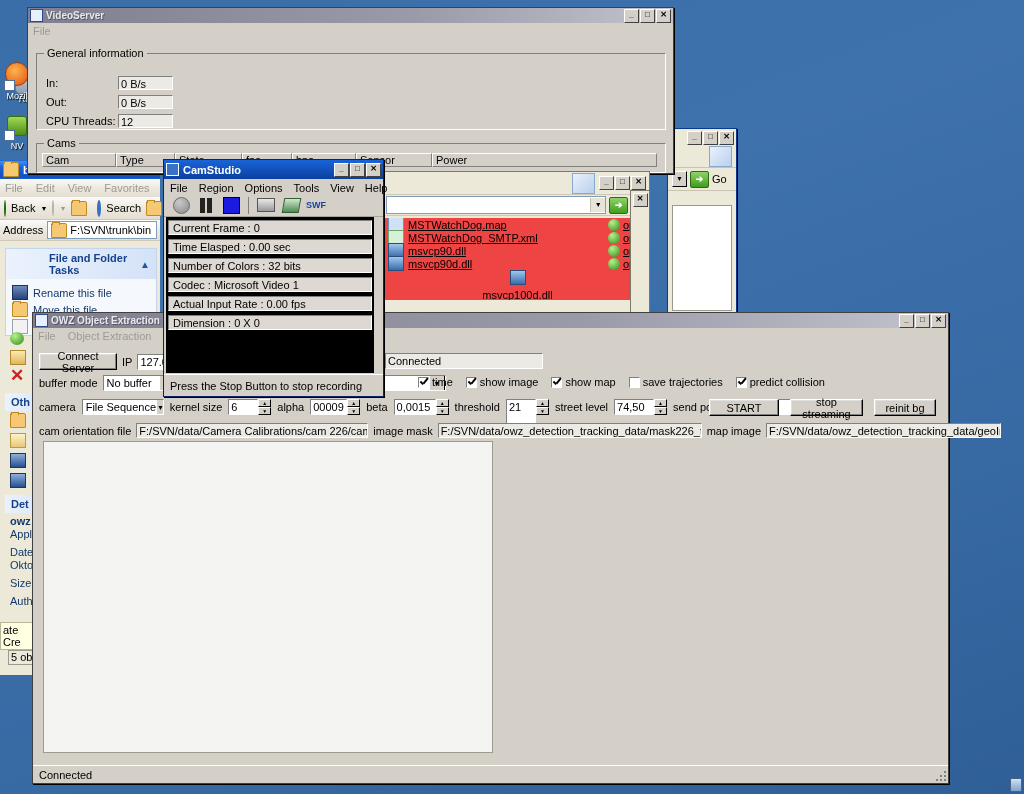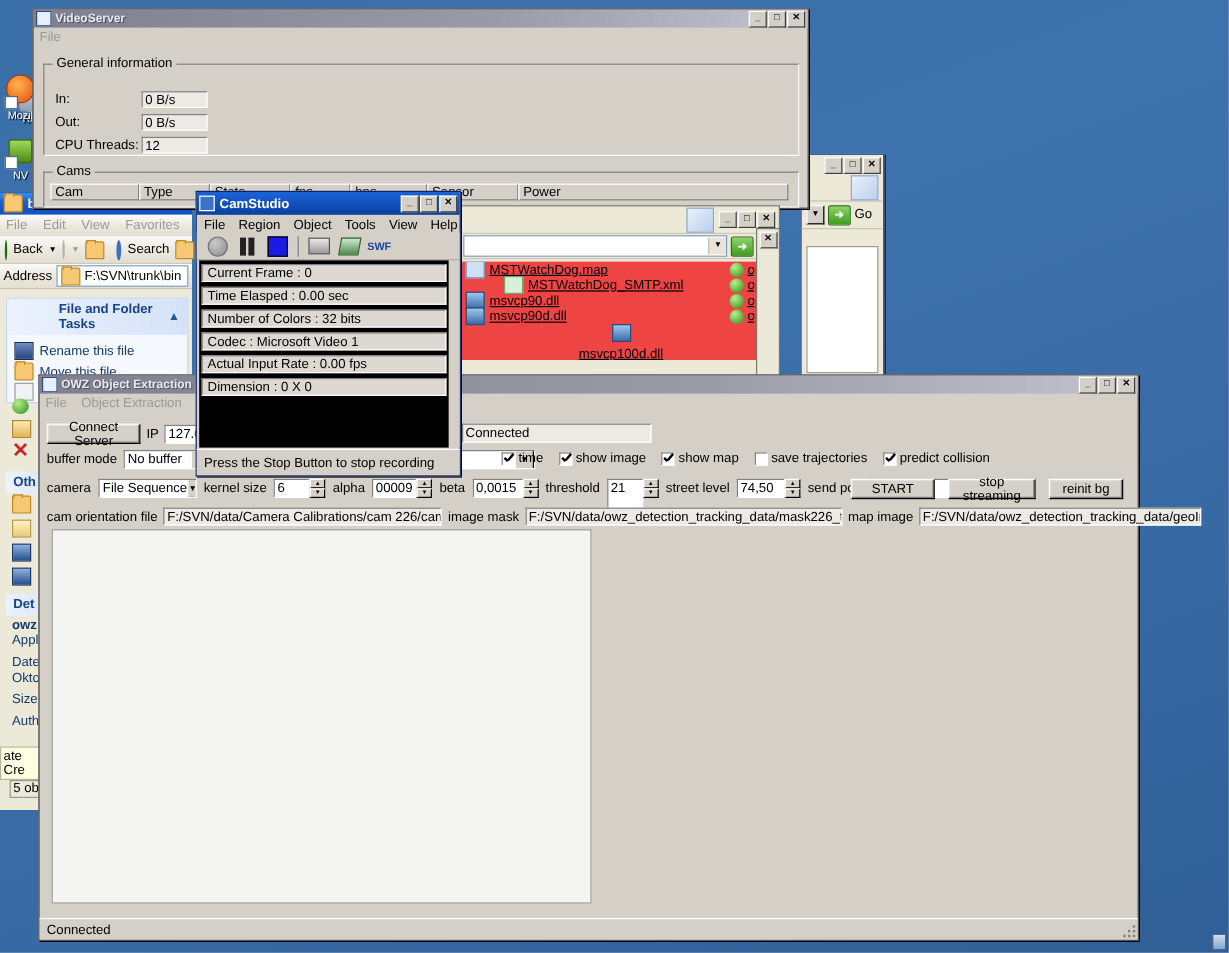--- a/index.html
+++ b/index.html
@@ -268,21 +268,21 @@
   </div>
   <div style="position:absolute;left:2px;top:46px;right:2px;bottom:14px;background:#ef4444;overflow:hidden;text-decoration:underline;">
     <div class="file-row" style="padding-left:3px;">
       <span class="ic" style="background:#cfe2f5;border:1px solid #6b90bd;"></span>
       <span>MSTWatchDog.map</span>
       <span style="margin-left:auto;display:flex;align-items:center;gap:3px;padding-right:2px;">
         <span style="width:12px;height:12px;border-radius:50%;background:radial-gradient(circle at 35% 30%,#b6f08c,#2e8b16);"></span>
         <span>oper</span>
       </span>
     </div>
-    <div class="file-row" style="padding-left:3px;margin-left:32px;">
+    <div class="file-row" style="padding-left:3px;">
       <span class="ic" style="background:#d7f0d7;border:1px solid #6fa86f;"></span>
       <span>MSTWatchDog_SMTP.xml</span>
       <span style="margin-left:auto;display:flex;align-items:center;gap:3px;padding-right:2px;">
         <span style="width:12px;height:12px;border-radius:50%;background:radial-gradient(circle at 35% 30%,#b6f08c,#2e8b16);"></span>
         <span>oper</span>
       </span>
     </div>
     <div class="file-row" style="padding-left:3px;">
       <span class="ic" style="background:linear-gradient(#9ec7ef,#3a6ca8);border:1px solid #2a4e7c;"></span>
       <span>msvcp90.dll</span>
@@ -456,21 +456,21 @@
     <span style="flex:1;margin-left:4px;">CamStudio</span>
     <div class="btns" style="margin-right:2px;">
       <div class="sysbtn">_</div>
       <div class="sysbtn">□</div>
       <div class="sysbtn">✕</div>
     </div>
   </div>
   <div class="mbar" style="height:16px;gap:11px;padding-left:6px;">
     <span>File</span>
     <span>Region</span>
-    <span>Object</span>
+    <span>Options</span>
     <span>Tools</span>
     <span>View</span>
     <span>Help</span>
   </div>
   <div style="position:absolute;left:0;top:34px;right:0;height:22px;background:#d4d0c8;display:flex;align-items:center;padding-left:6px;gap:3px;border-bottom:1px solid #a8a49c;">
     <span class="csicon">
       <span style="width:15px;height:15px;border-radius:50%;background:radial-gradient(circle at 35% 30%,#c9c9c9,#8a8a8a);border:1px solid #6c6c6c;display:block;"></span>
     </span>
     <span class="csicon">
       <span style="display:flex;gap:2px;">

